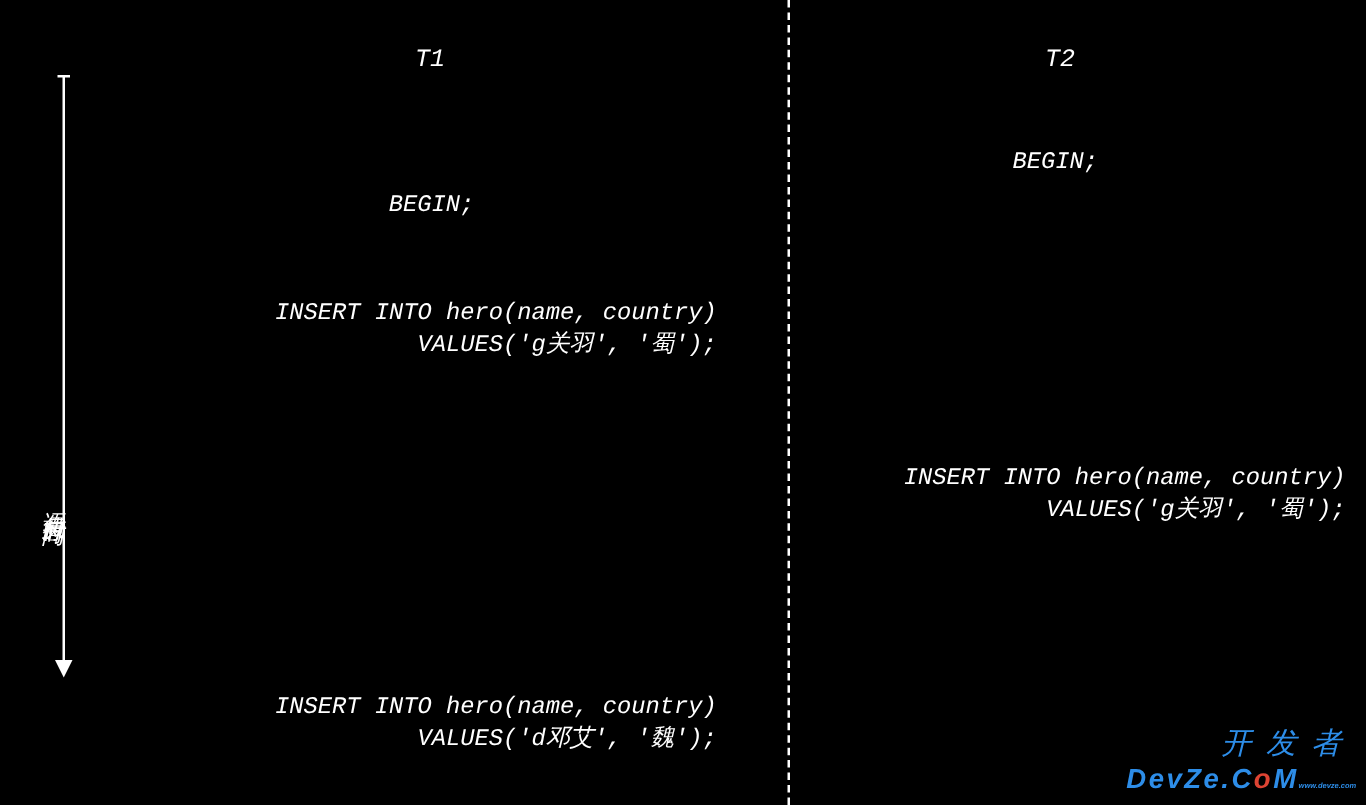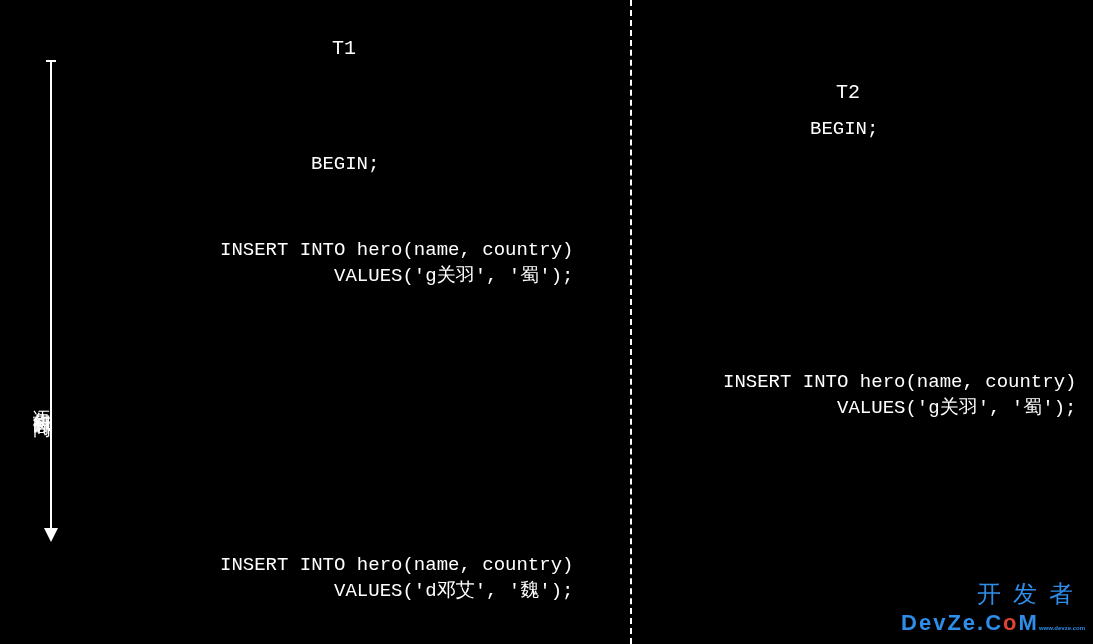--- a/index.html
+++ b/index.html
@@ -1,18 +1,19 @@
 <!DOCTYPE html>
 <html><head>
   <meta charset="utf-8">
   <style>
     * {
       margin: 0;
       padding: 0;
       box-sizing: border-box;
+      font-style: italic;
     }
     body {
       background: #000;
       color: #fff;
       font-family: "Courier New", monospace;
       width: 1093px;
       height: 644px;
       position: relative;
       overflow: hidden;
     }
@@ -58,21 +59,21 @@
       top: 0;
       height: 644px;
       border-left: 2px dashed #fff;
     }
     .col-header {
       position: absolute;
       font-size: 20px;
       font-family: "Courier New", monospace;
     }
     .t1-header { left: 332px; top: 37px; }
-    .t2-header { left: 836px; top: 37px; margin-top: 44px; }
+    .t2-header { left: 836px; top: 37px; }
     .stmt {
       position: absolute;
       font-size: 19px;
       text-align: right;
       white-space: pre;
       line-height: 1.35;
       font-family: "Courier New", monospace;
     }
     .t1-begin { left: 311px; top: 152px; }
     .t2-begin { left: 810px; top: 117px; }

